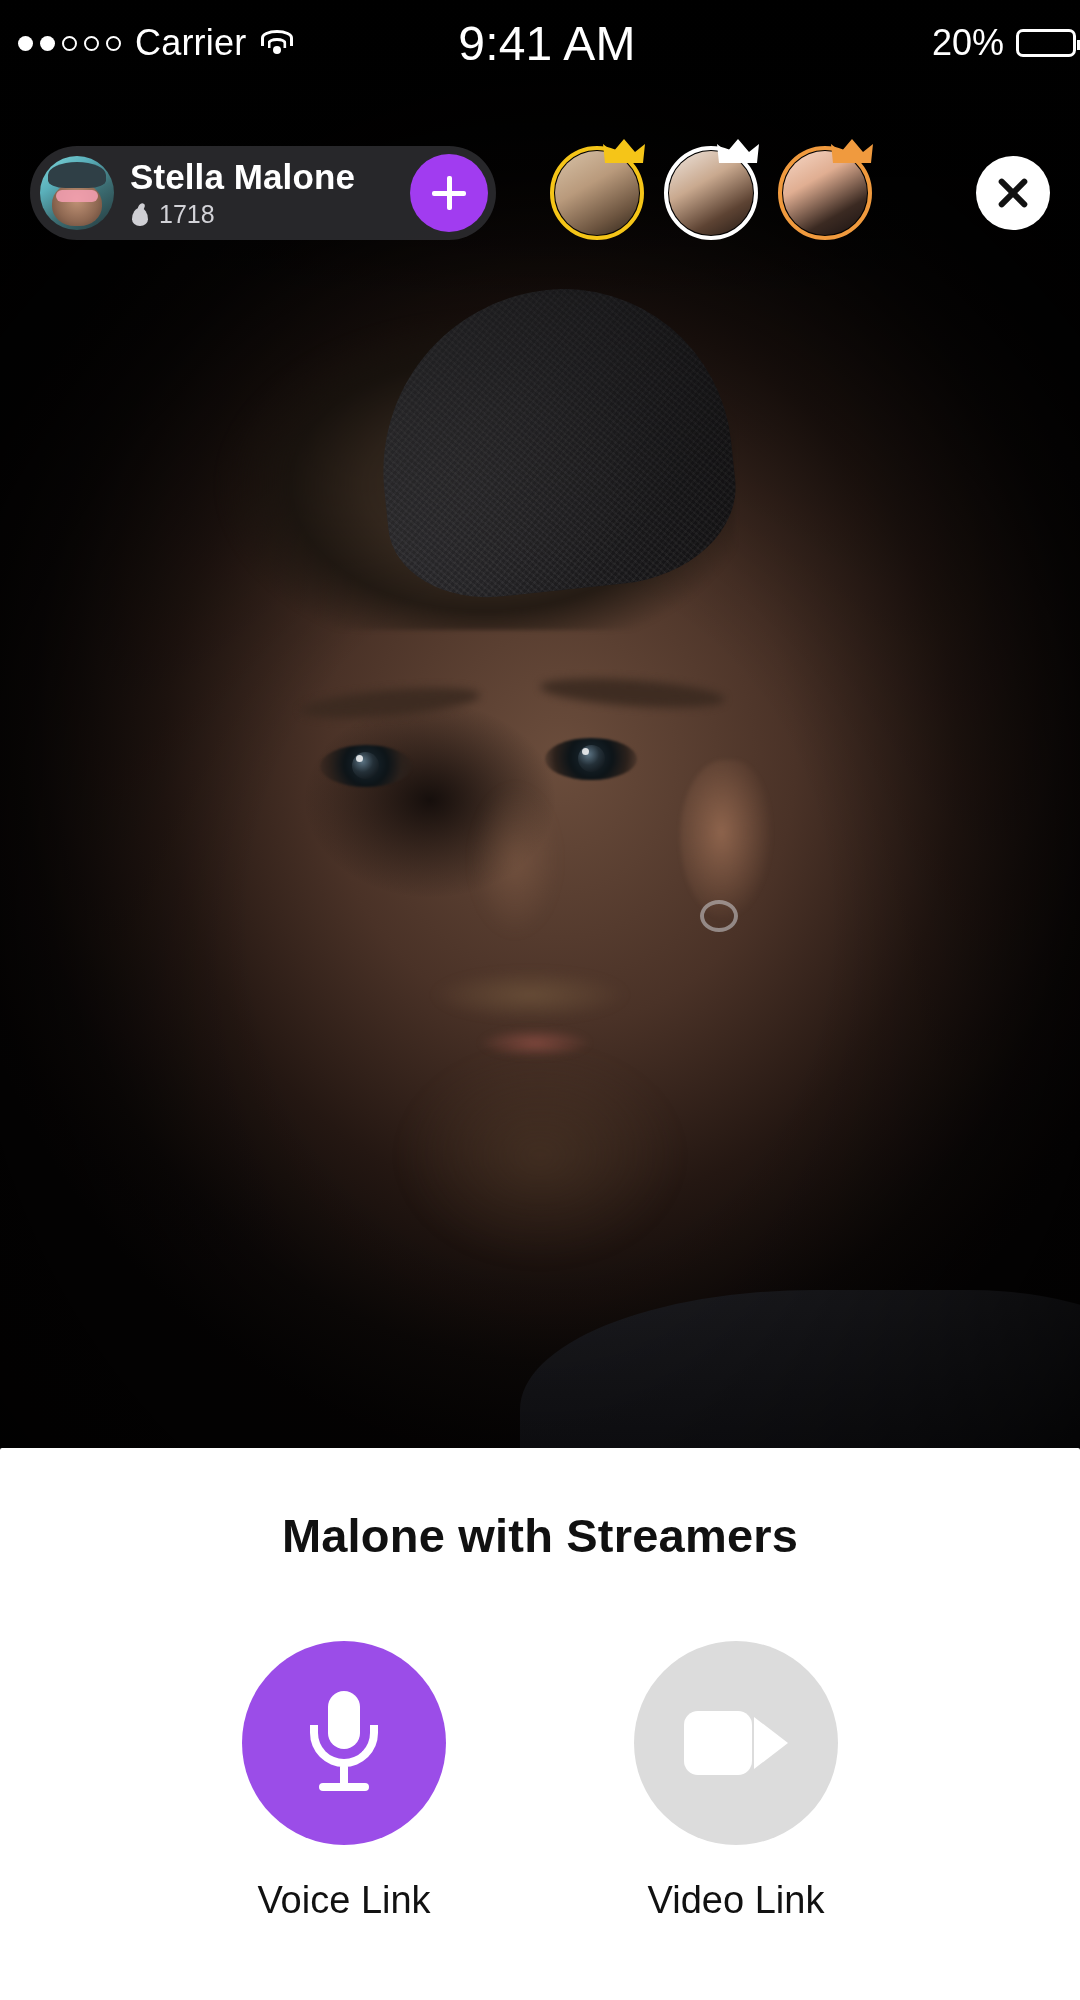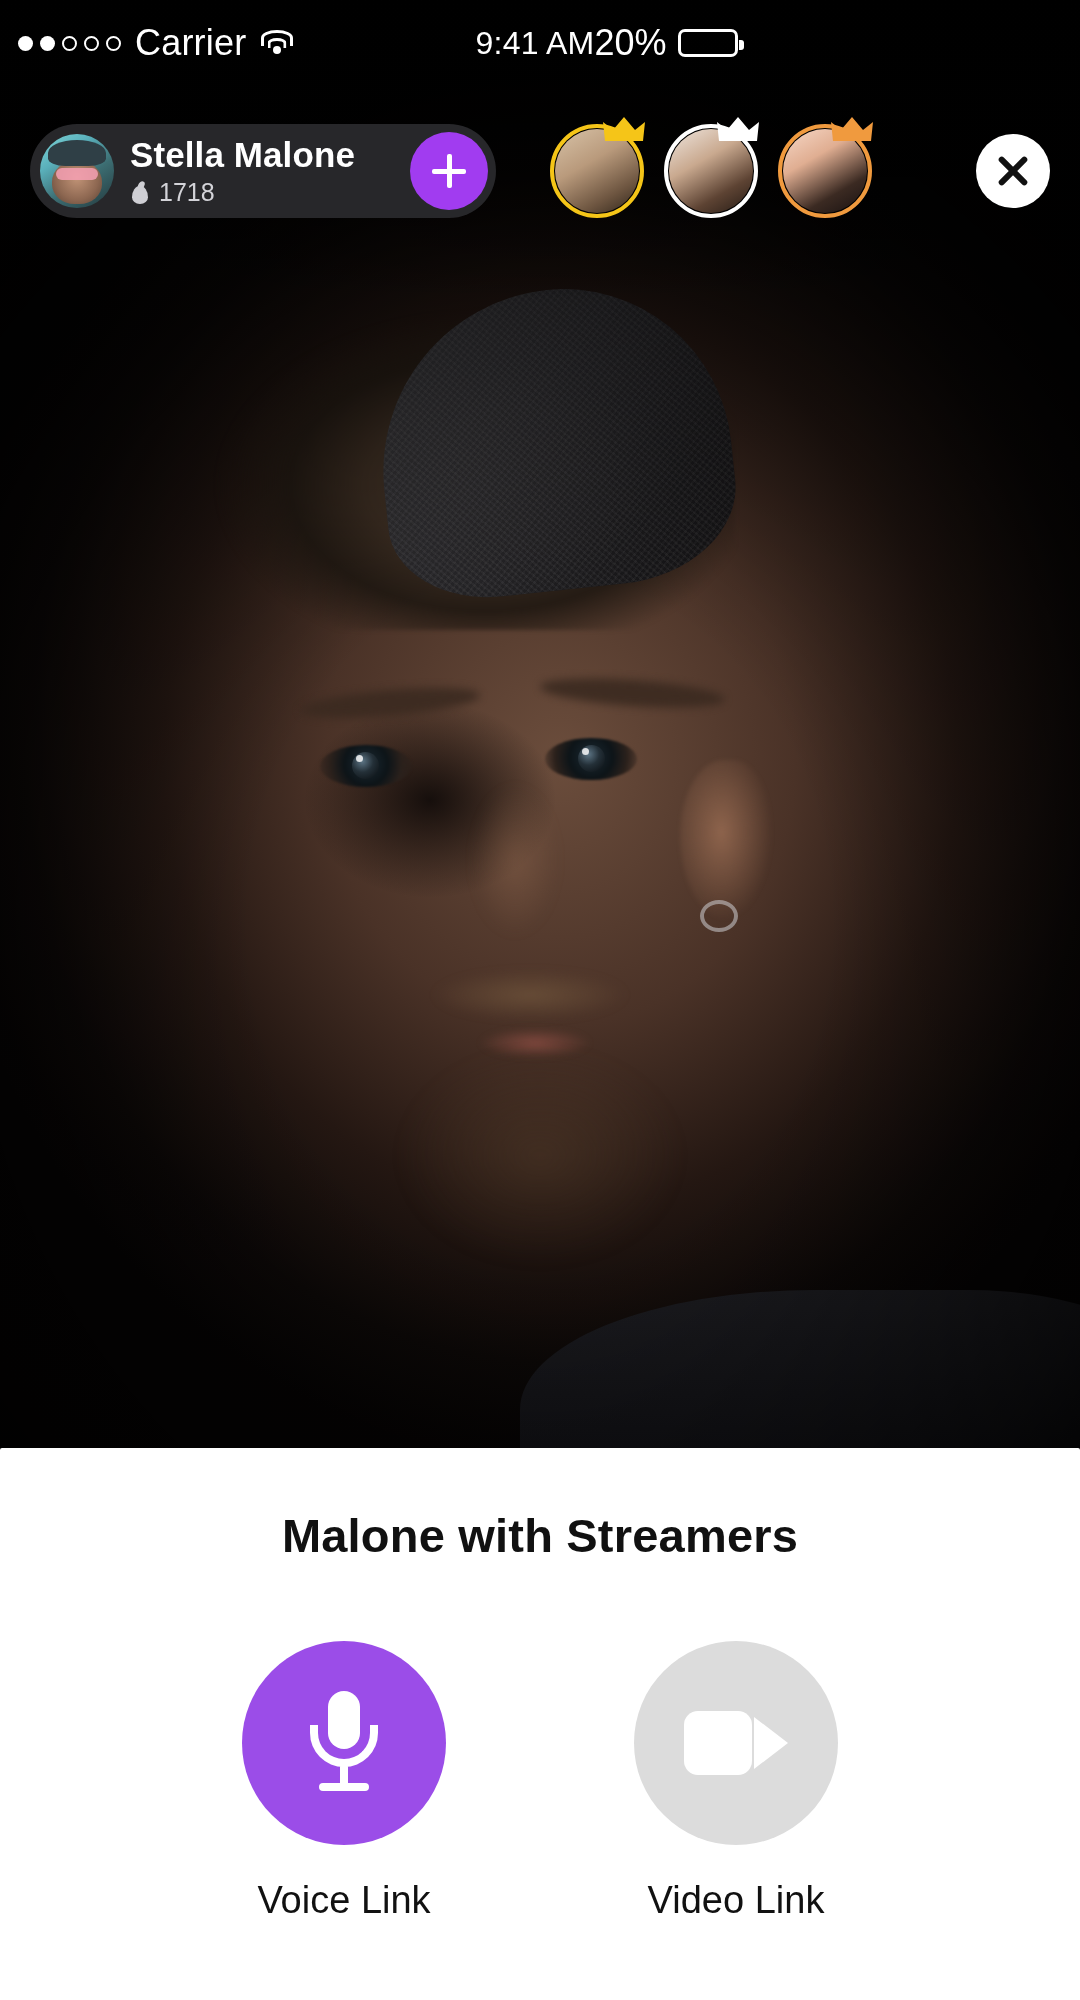--- a/index.html
+++ b/index.html
@@ -81,30 +81,30 @@
   .dot { width:15px; height:15px; border-radius:50%; }
   .dot.on { background:#fff; }
   .dot.off { background:transparent; border:2px solid #fff; }
   .carrier { font-size:36px; letter-spacing:.2px; }
   .wifi { width:34px; height:26px; position:relative; }
   .wifi i { position:absolute; left:50%; transform:translateX(-50%); border:3px solid #fff;
     border-bottom:none; border-radius:50% 50% 0 0; }
   .wifi i:nth-child(1){ width:32px; height:16px; top:0; }
   .wifi i:nth-child(2){ width:19px; height:10px; top:8px; }
   .wifi i:nth-child(3){ width:8px; height:8px; top:16px; border-radius:50%; background:#fff; border:none; }
-  .sb-time { font-size:32px; letter-spacing:.2px; text-align:center; }
-  .sb-right { display:flex; align-items:center; gap:12px; padding-right:28px; flex:1; }
+  .sb-time { font-size:48px; letter-spacing:.2px; text-align:center; }
+  .sb-right { display:flex; align-items:center; justify-content:flex-end; gap:12px; padding-right:4px; flex:1; }
   .batt-pct { font-size:36px; }
   .batt { width:60px; height:28px; border:3px solid #fff; border-radius:7px; position:relative; padding:3px; }
   .batt:after { content:""; position:absolute; right:-9px; top:8px; width:5px; height:10px;
     background:#fff; border-radius:0 3px 3px 0; }
   .batt-fill { height:100%; background:#fff; border-radius:3px; }
 
   
-  .header { position:absolute; left:0; top:124px; width:100%; z-index:55; }
+  .header { position:absolute; left:0; top:146px; width:100%; z-index:55; }
   .hdr-row { display:flex; align-items:center; padding:0 30px; }
   .streamer-card { display:flex; align-items:center; background:rgba(44,44,48,.88);
     border-radius:52px; padding:8px 8px 8px 10px; height:94px; min-width:466px; }
   .st-av { width:74px; height:74px; border-radius:50%; overflow:hidden; flex:none; position:relative;
     background:linear-gradient(145deg,#7fd6d8 0%,#5ab0bb 30%,#3c6d72 60%,#23383c 100%); }
   .st-av .f1 { position:absolute; left:12px; top:26px; width:50px; height:44px; border-radius:50% 50% 45% 45%;
     background:radial-gradient(ellipse at 50% 40%, #c29477 0%, #8d6751 60%, #5b4234 100%); }
   .st-av .f2 { position:absolute; left:16px; top:34px; width:42px; height:12px; border-radius:10px;
     background:rgba(246,160,180,.85); }
   .st-av .f3 { position:absolute; left:8px; top:6px; width:58px; height:26px; border-radius:50% 50% 30% 30%;

